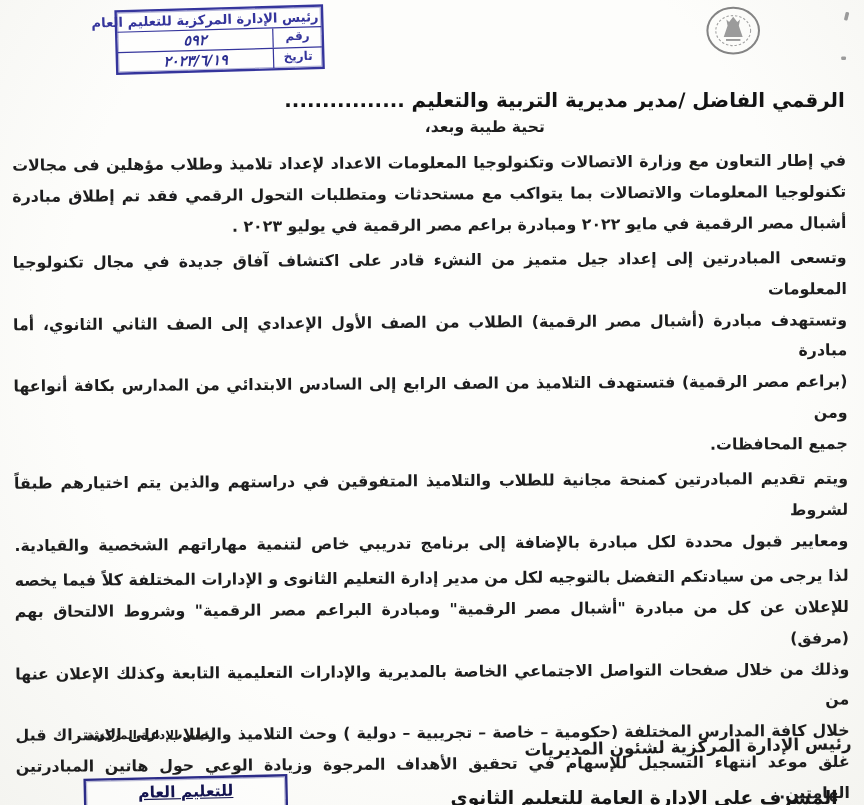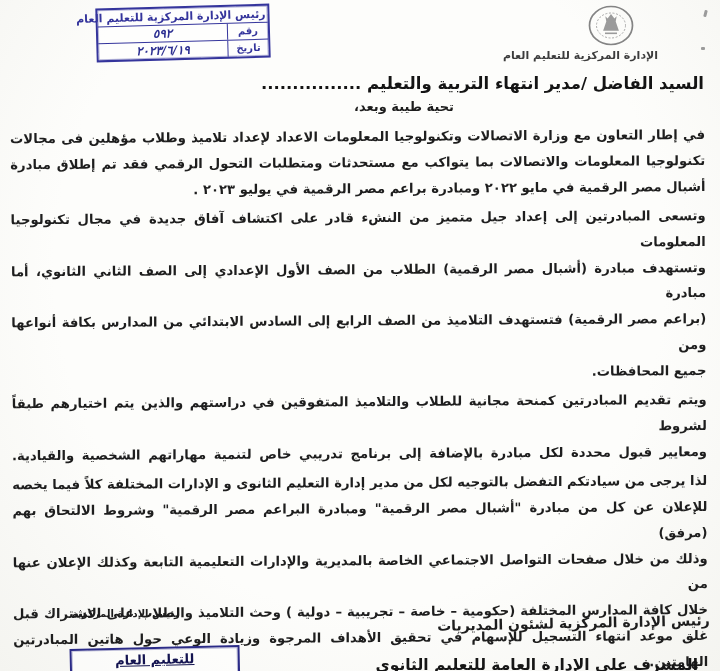--- a/index.html
+++ b/index.html
@@ -110,26 +110,25 @@
   </div>
 
   <div class="seal">
     <svg viewBox="0 0 46 41" width="46" height="41" aria-hidden="true">
       <ellipse cx="23" cy="20.5" rx="21.5" ry="19" fill="none" stroke="#848484" stroke-width="1.7"></ellipse>
       <ellipse cx="23" cy="20.5" rx="14.5" ry="12.5" fill="none" stroke="#a2a2a2" stroke-width="0.9" stroke-dasharray="2 1.6"></ellipse>
       <path d="M23 9 l3.4 4.4 2.3-2.2 -1 5.2 3.2 9.4 h-15.8 l3.2-9.4 -1-5.2 2.3 2.2 z" fill="#9b9b9b"></path>
       <rect x="17" y="27.5" width="12" height="1.6" fill="#9b9b9b"></rect>
     </svg>
   </div>
-  <div class="seal-caption">الإدارة المركزية للتعليم العام</div>
   <div class="artifact a1"></div>
   <div class="artifact a2"></div>
 
   <div class="salutation">
-    <span>السيد الفاضل /مدير انتهاء التربية والتعليم</span>
+    <span>الرقمي الفاضل /مدير مديرية التربية والتعليم</span>
     <span class="dots">................</span>
   </div>
 
   <div class="greeting">تحية طيبة وبعد،</div>
 
   <div class="body-text">
     <div class="para">
       <div class="ln just">في إطار التعاون مع وزارة الاتصالات وتكنولوجيا المعلومات الاعداد لإعداد تلاميذ وطلاب مؤهلين فى مجالات</div>
       <div class="ln just">تكنولوجيا المعلومات والاتصالات بما يتواكب مع مستحدثات ومتطلبات التحول الرقمي فقد تم إطلاق مبادرة</div>
       <div class="ln">أشبال مصر الرقمية في مايو ٢٠٢٢ ومبادرة براعم مصر الرقمية في يوليو ٢٠٢٣ .</div>

